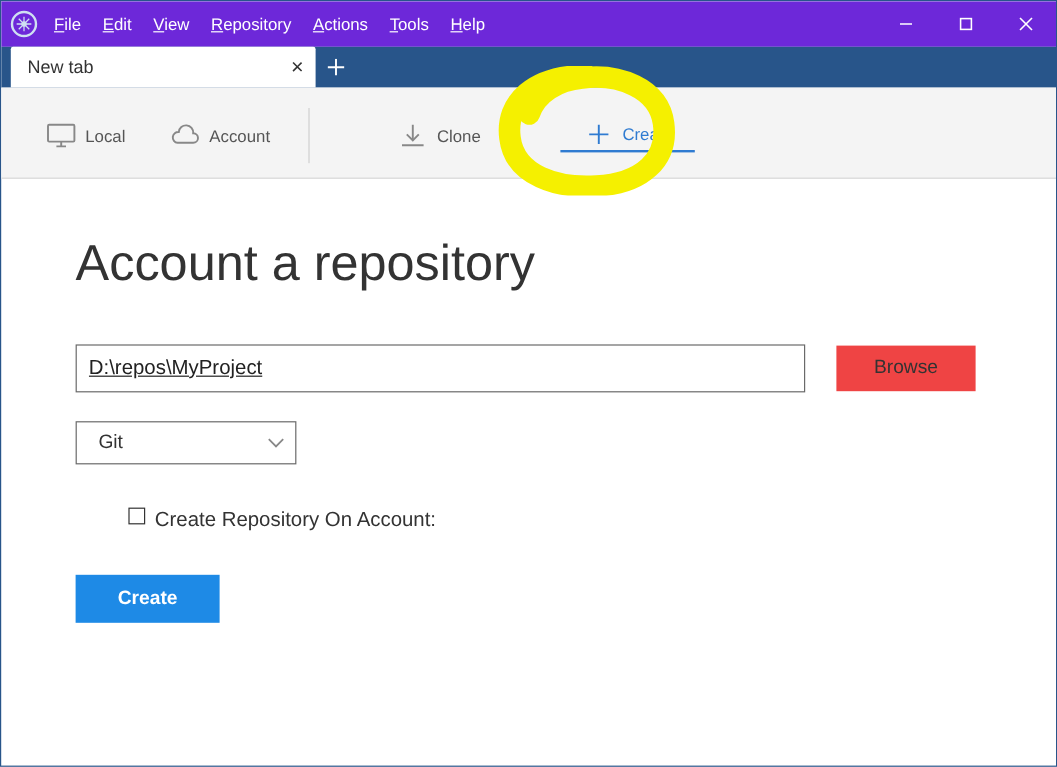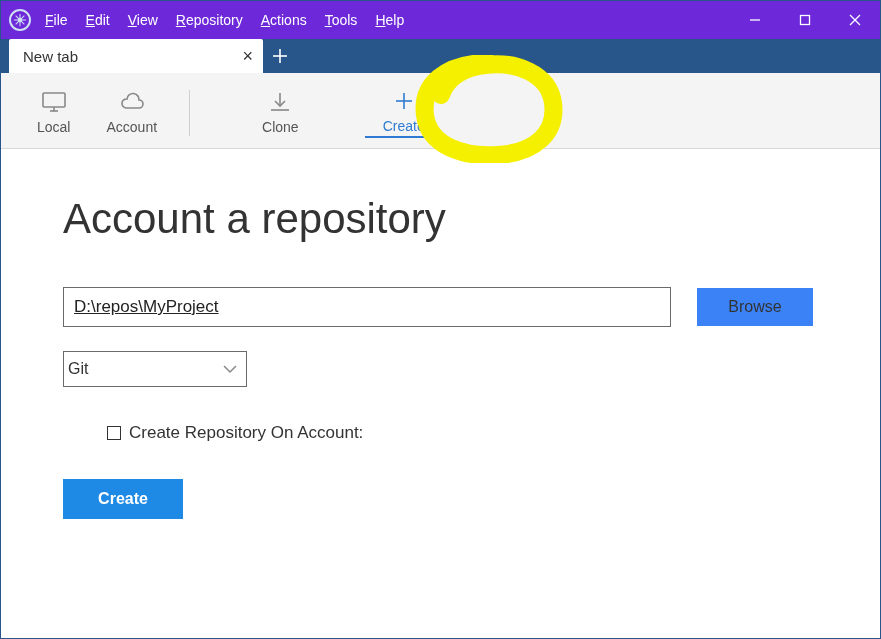--- a/index.html
+++ b/index.html
@@ -15,44 +15,44 @@
     .titlebar .wincontrols div { width: 50px; height: 38px; display: flex; align-items: center; justify-content: center; }
     .titlebar .wincontrols svg { stroke: #fff; stroke-width: 1.3; fill: none; }
     
     .tabstrip { background: #28558a; height: 34px; display: flex; align-items: flex-start; padding-left: 8px; }
     .tab { background: #fff; height: 34px; width: 254px; display: flex; align-items: center; padding: 0 10px 0 14px; font-size: 15px; color: #333; border-top-left-radius: 2px; border-top-right-radius: 2px; gap: 28px; }
     .tab .tab-title { flex: 1; }
     .tab .tab-close { font-size: 18px; color: #333; }
     .newtab { width: 34px; height: 34px; display: flex; align-items: center; justify-content: center; color: #fff; font-size: 20px; }
     
     .toolbar { background: #f4f4f4; height: 76px; border-bottom: 1px solid #d8d8d8; display: flex; align-items: center; padding: 4px 18px 0; position: relative; }
-    .toolbtn { display: flex; flex-direction: column; align-items: center; justify-content: center; gap: 6px; font-size: 14px; color: #555; padding: 2px 18px; }
+    .toolbtn { display: flex; align-items: center; justify-content: center; gap: 6px; font-size: 14px; color: #555; padding: 2px 18px; }
     .toolbtn svg { width: 28px; height: 22px; stroke: #888; stroke-width: 1.6; fill: none; }
     .toolbtn.active { color: #2f7bd1; border-bottom: 2px solid #2f7bd1; }
     .toolbtn.active svg { stroke: #2f7bd1; }
     .tool-sep { width: 1px; height: 46px; background: #cfcfcf; margin: 0 30px 0 14px; }
     .tool-spacer-small { width: 24px; }
     
     .highlight-circle { position: absolute; left: 414px; top: -18px; width: 148px; height: 108px; pointer-events: none; }
     
     .content { padding: 46px 62px; }
     h1 { font-size: 42px; font-weight: 300; color: #333; margin-bottom: 44px; }
     
     .row { display: flex; align-items: center; gap: 26px; margin-bottom: 24px; }
     .text-input { height: 40px; font-size: 17px; padding: 0 10px; border: 1px solid #6a6a6a; outline: none; background: #fff; color: #222; text-decoration: underline; }
     .text-input.narrow { width: 608px; }
     .text-input.wide { width: 750px; border: 2px solid #2f7bd1; }
     
-    .browse-btn { width: 116px; height: 38px; background: #3b82f6; border: none; font-size: 16px; color: #333; }
+    .browse-btn { width: 116px; height: 38px; background: #ef4444; border: none; font-size: 16px; color: #333; }
     
     .select-wrap { position: relative; width: 184px; }
-    .select-box { width: 184px; height: 36px; border: 1px solid #6a6a6a; padding: 0 4px; font-size: 16px; color: #333; display: flex; align-items: center; background: #fff; }
+    .select-box { width: 184px; height: 36px; border: 1px solid #6a6a6a; padding: 0 18px; font-size: 16px; color: #333; display: flex; align-items: center; background: #fff; }
     .select-wrap svg { position: absolute; right: 10px; top: 13px; width: 14px; height: 10px; stroke: #888; stroke-width: 1.5; fill: none; }
     
-    .chk-row { display: flex; align-items: center; gap: 8px; margin-top: 36px; font-size: 17px; color: #333; padding-left: 44px; }
+    .chk-row { display: flex; gap: 8px; margin-top: 36px; font-size: 17px; color: #333; padding-left: 44px; }
     .chk { width: 14px; height: 14px; border: 1px solid #333; display: inline-block; }
     
     .create-btn { margin-top: 36px; background: #1e8ae6; color: #fff; border: none; width: 120px; height: 40px; font-size: 16px; font-weight: 600; }
   </style>
 </head>
 <body>
 
 <div class="titlebar">
   <div class="logo">
     <svg viewBox="0 0 16 16">

